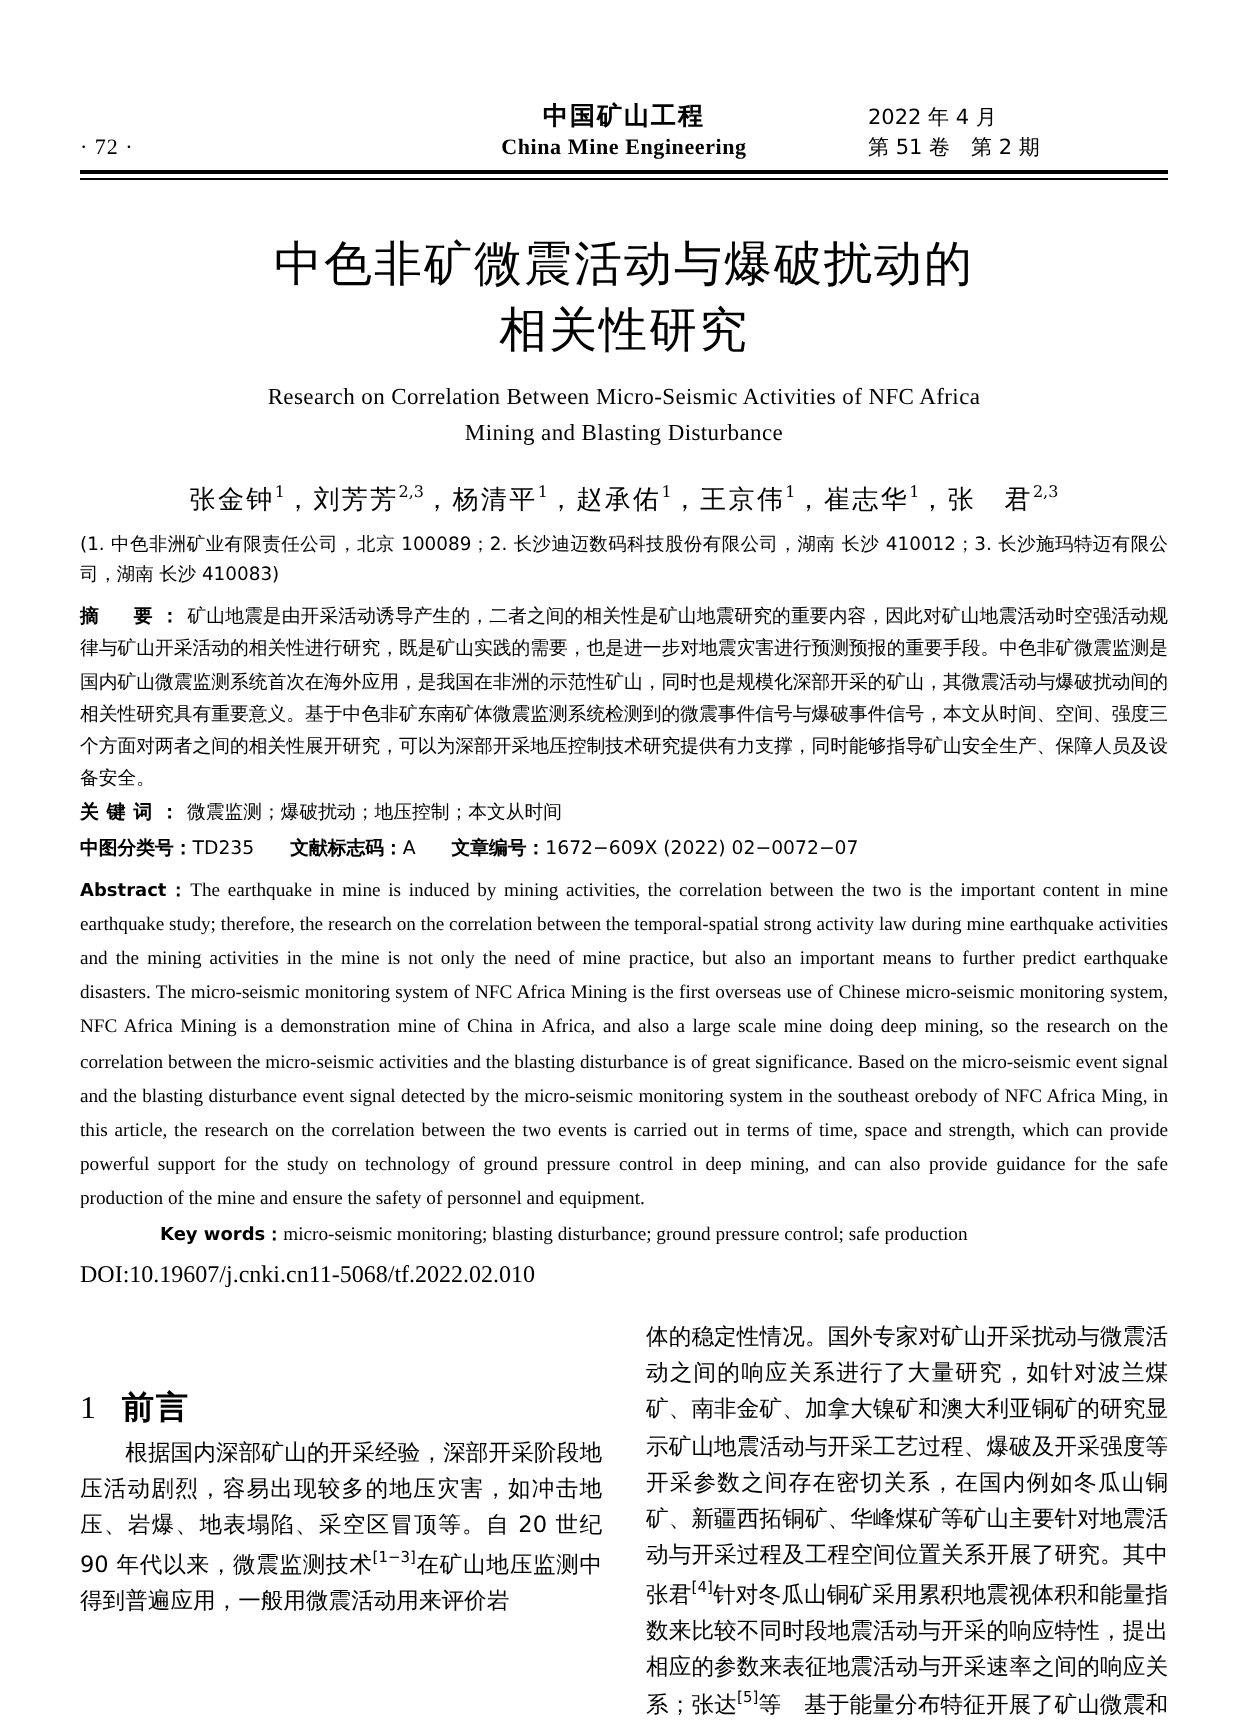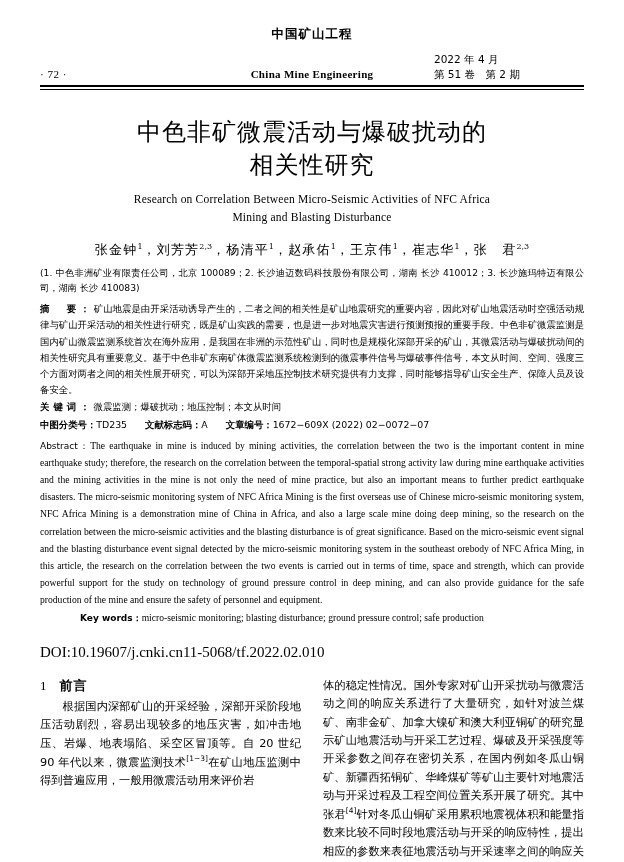--- a/index.html
+++ b/index.html
@@ -47,21 +47,20 @@
     font-family: "DejaVu Sans", sans-serif;
     font-weight: bold;
     font-size: 12.5px;
     letter-spacing: 1px;
   }
   .journal-en {
     font-family: "Liberation Serif", "DejaVu Serif", serif;
     font-weight: bold;
     font-size: 11px;
     letter-spacing: .3px;
-    margin-top: 24px;
   }
   .runhead-right {
     width: 150px;
     text-align: left;
     font-size: 10.5px;
     line-height: 1.45;
     font-family: "DejaVu Sans", sans-serif;
   }
   .runhead-right .ln { white-space: nowrap; }
 
@@ -141,48 +140,49 @@
 
   
   .abs-en {
     font-family: "Liberation Serif", "DejaVu Serif", serif;
     font-size: 9.6px;
     line-height: 1.78;
     margin-top: 4px;
     text-align: justify;
     text-align-last: left;
   }
-  .abs-en .lbl { font-weight: normal; font-family: "DejaVu Sans", sans-serif; font-size: 9px;}
+  .abs-en .lbl { font-weight: bold; font-family: "DejaVu Sans", sans-serif; font-size: 9px;}
   .kw-en {
     font-family: "Liberation Serif", "DejaVu Serif", serif;
     font-size: 9.6px;
     line-height: 1.8;
     margin-top: 1px;
   }
   .kw-en .lbl { font-weight: bold; font-family: "DejaVu Sans", sans-serif; font-size: 9px; padding-left: 40px;}
   .doi {
     font-family: "Liberation Serif", "DejaVu Serif", serif;
-    font-size: 15px;
+    font-size: 12px;
     line-height: 1.8;
-    margin-top: 13px;
+    margin-top: 1px;
   }
 
   
   .body-cols {
     display: flex;
     margin-top: 11px;
     gap: 22px;
   }
   .col { width: 262px; }
   .sec-head {
     font-family: "DejaVu Sans", sans-serif;
-    font-size: 13px;
+    font-size: 16px;
     font-weight: bold;
     letter-spacing: 1px;
     margin-bottom: 3px;
+    margin-top: 34px;
   }
   .sec-head .num {
     font-family: "Liberation Serif", "DejaVu Serif", serif;
     font-weight: normal;
     margin-right: 12px;
   }
   .para {
     font-family: "DejaVu Sans", sans-serif;
     font-size: 11.3px;
     line-height: 1.62;

